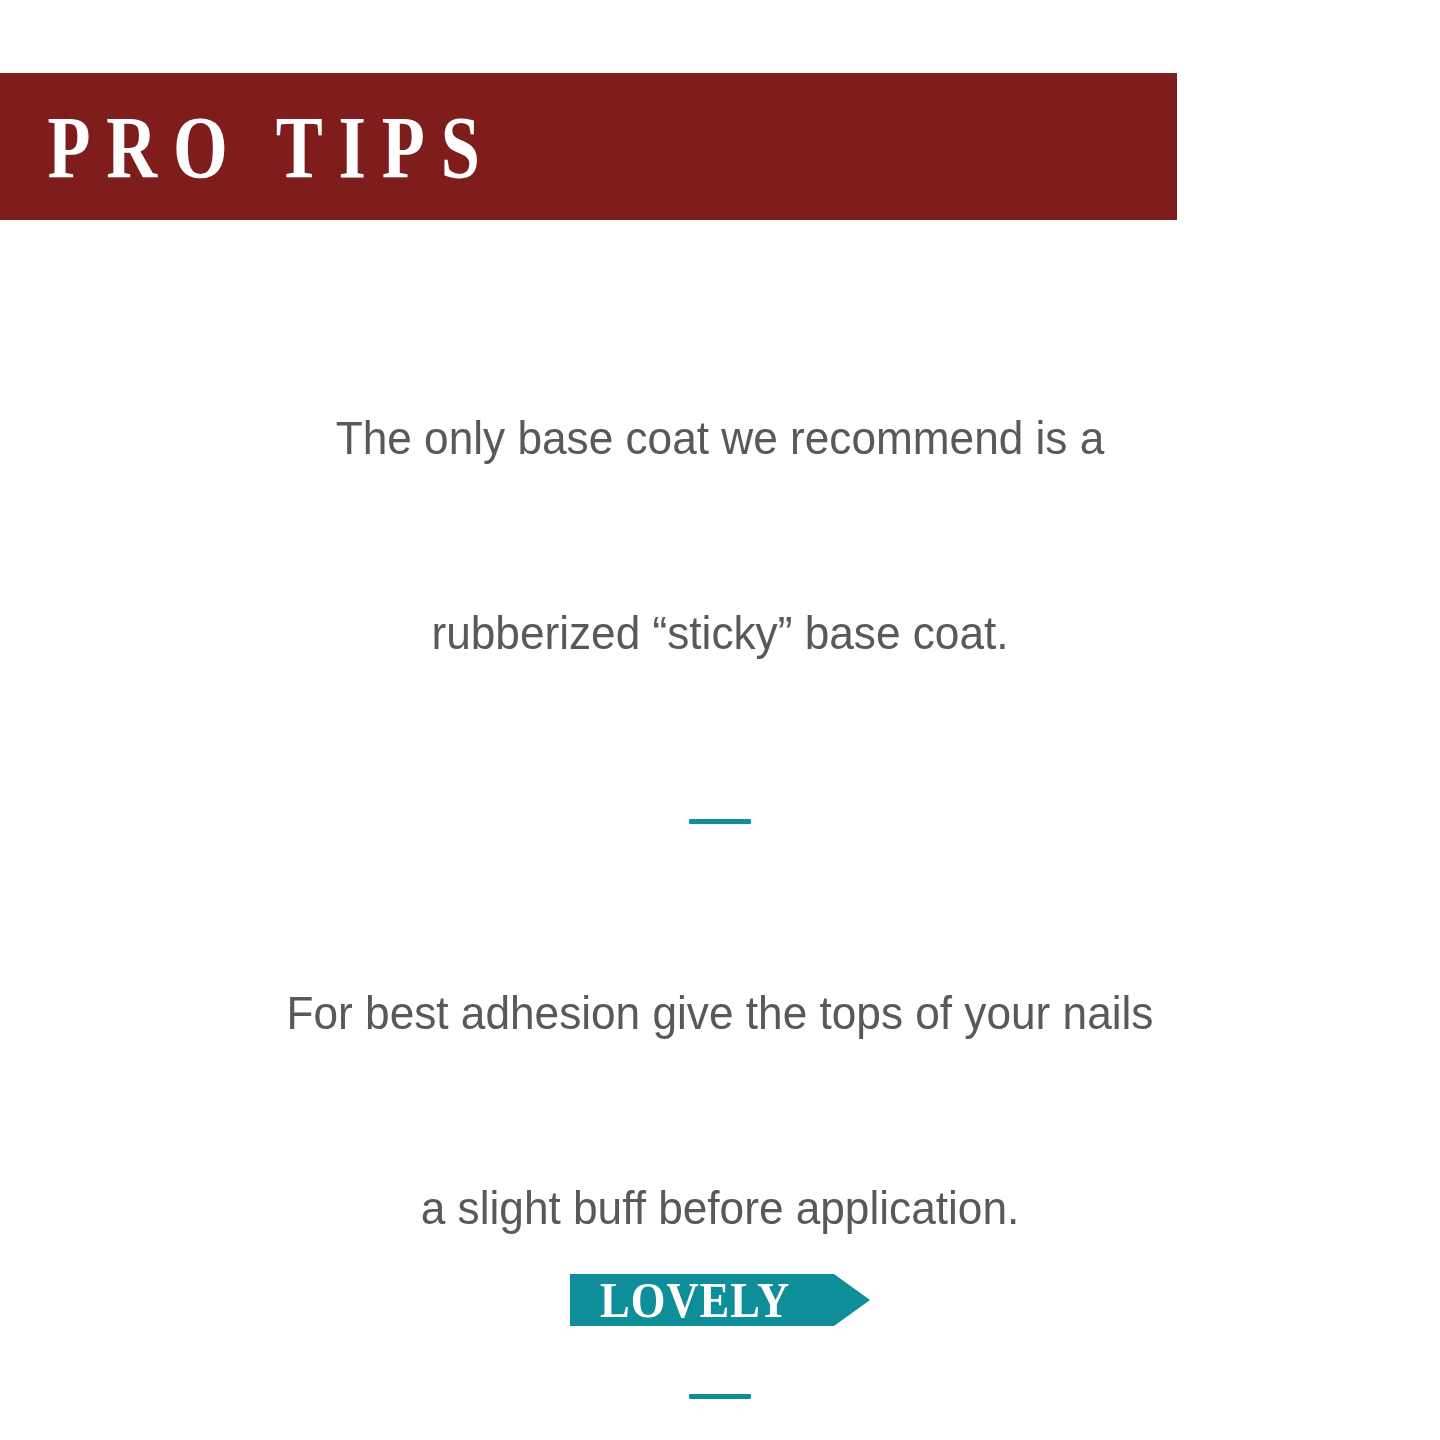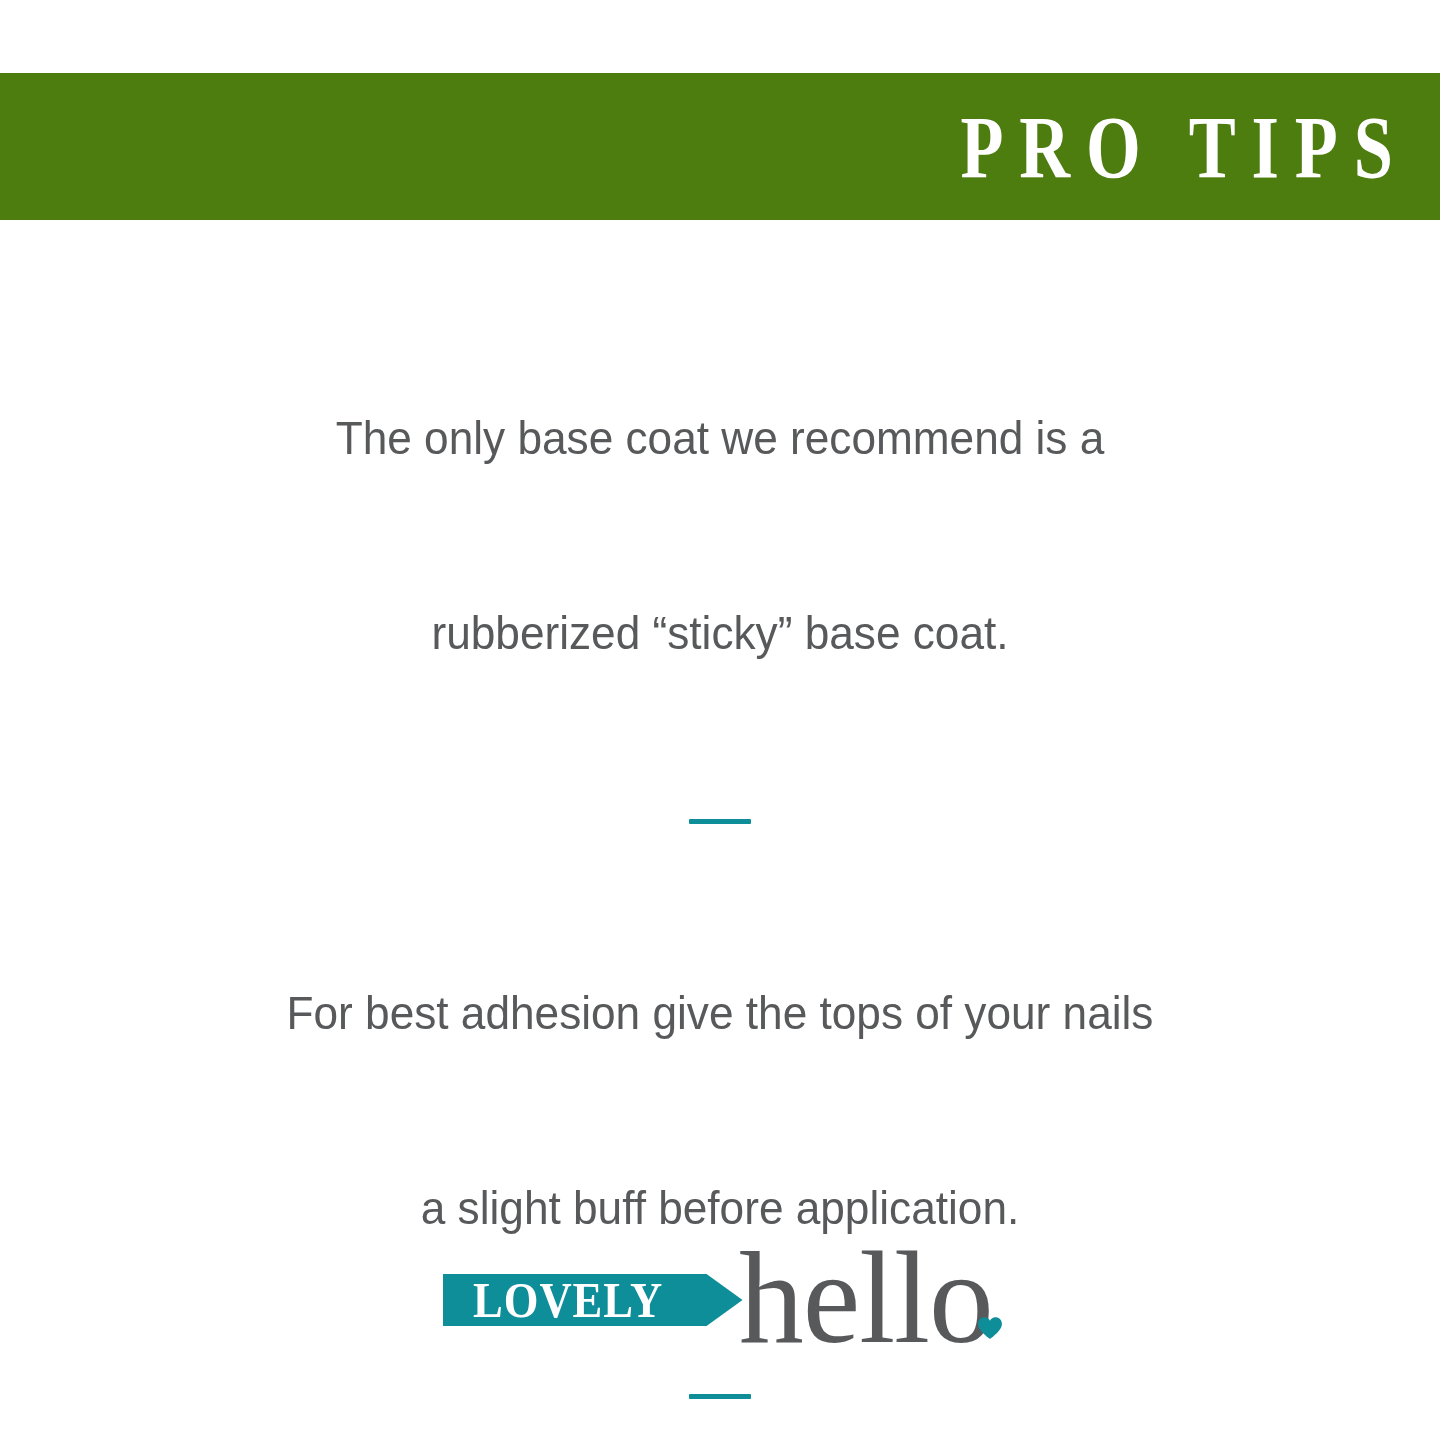--- a/index.html
+++ b/index.html
@@ -23,26 +23,26 @@
     background: #ffffff;
     display: flex;
     flex-direction: column;
   }
 
   
   .header-band {
     position: absolute;
     left: 0;
     top: 73px;
-    width: 1440px;
+    width: 1177px;
     height: 147px;
-    background: #4d7c0f;
+    background: #7f1d1d;
     display: flex;
     align-items: center;
-    justify-content: flex-end;
+    justify-content: flex-start;
   }
   .header-title {
     font-family: "Liberation Serif", serif;
     font-weight: bold;
     color: #ffffff;
     font-size: 80px;
     line-height: 1;
     letter-spacing: 18px;
     text-indent: 18px;
     transform: scaleX(0.88) scaleY(1.12);
@@ -181,22 +181,16 @@
       
     </div>
 
   </div>
 
   <div class="logo">
     <div class="logo-inner">
       <div class="logo-banner">
         <span class="logo-lovely">LOVELY</span>
       </div>
-      <div class="logo-hello-wrap">
-        <span class="logo-hello">hello</span>
-        <svg class="logo-heart" viewBox="0 0 24 22" aria-hidden="true">
-          <path d="M12 21 C12 21 1 13.6 1 7.2 C1 3.4 3.8 1 6.9 1 C9.2 1 11.1 2.3 12 4.2 C12.9 2.3 14.8 1 17.1 1 C20.2 1 23 3.4 23 7.2 C23 13.6 12 21 12 21 Z" fill="#0d8e99"></path>
-        </svg>
-      </div>
     </div>
   </div>
 
 </div>
 
 </body></html>

